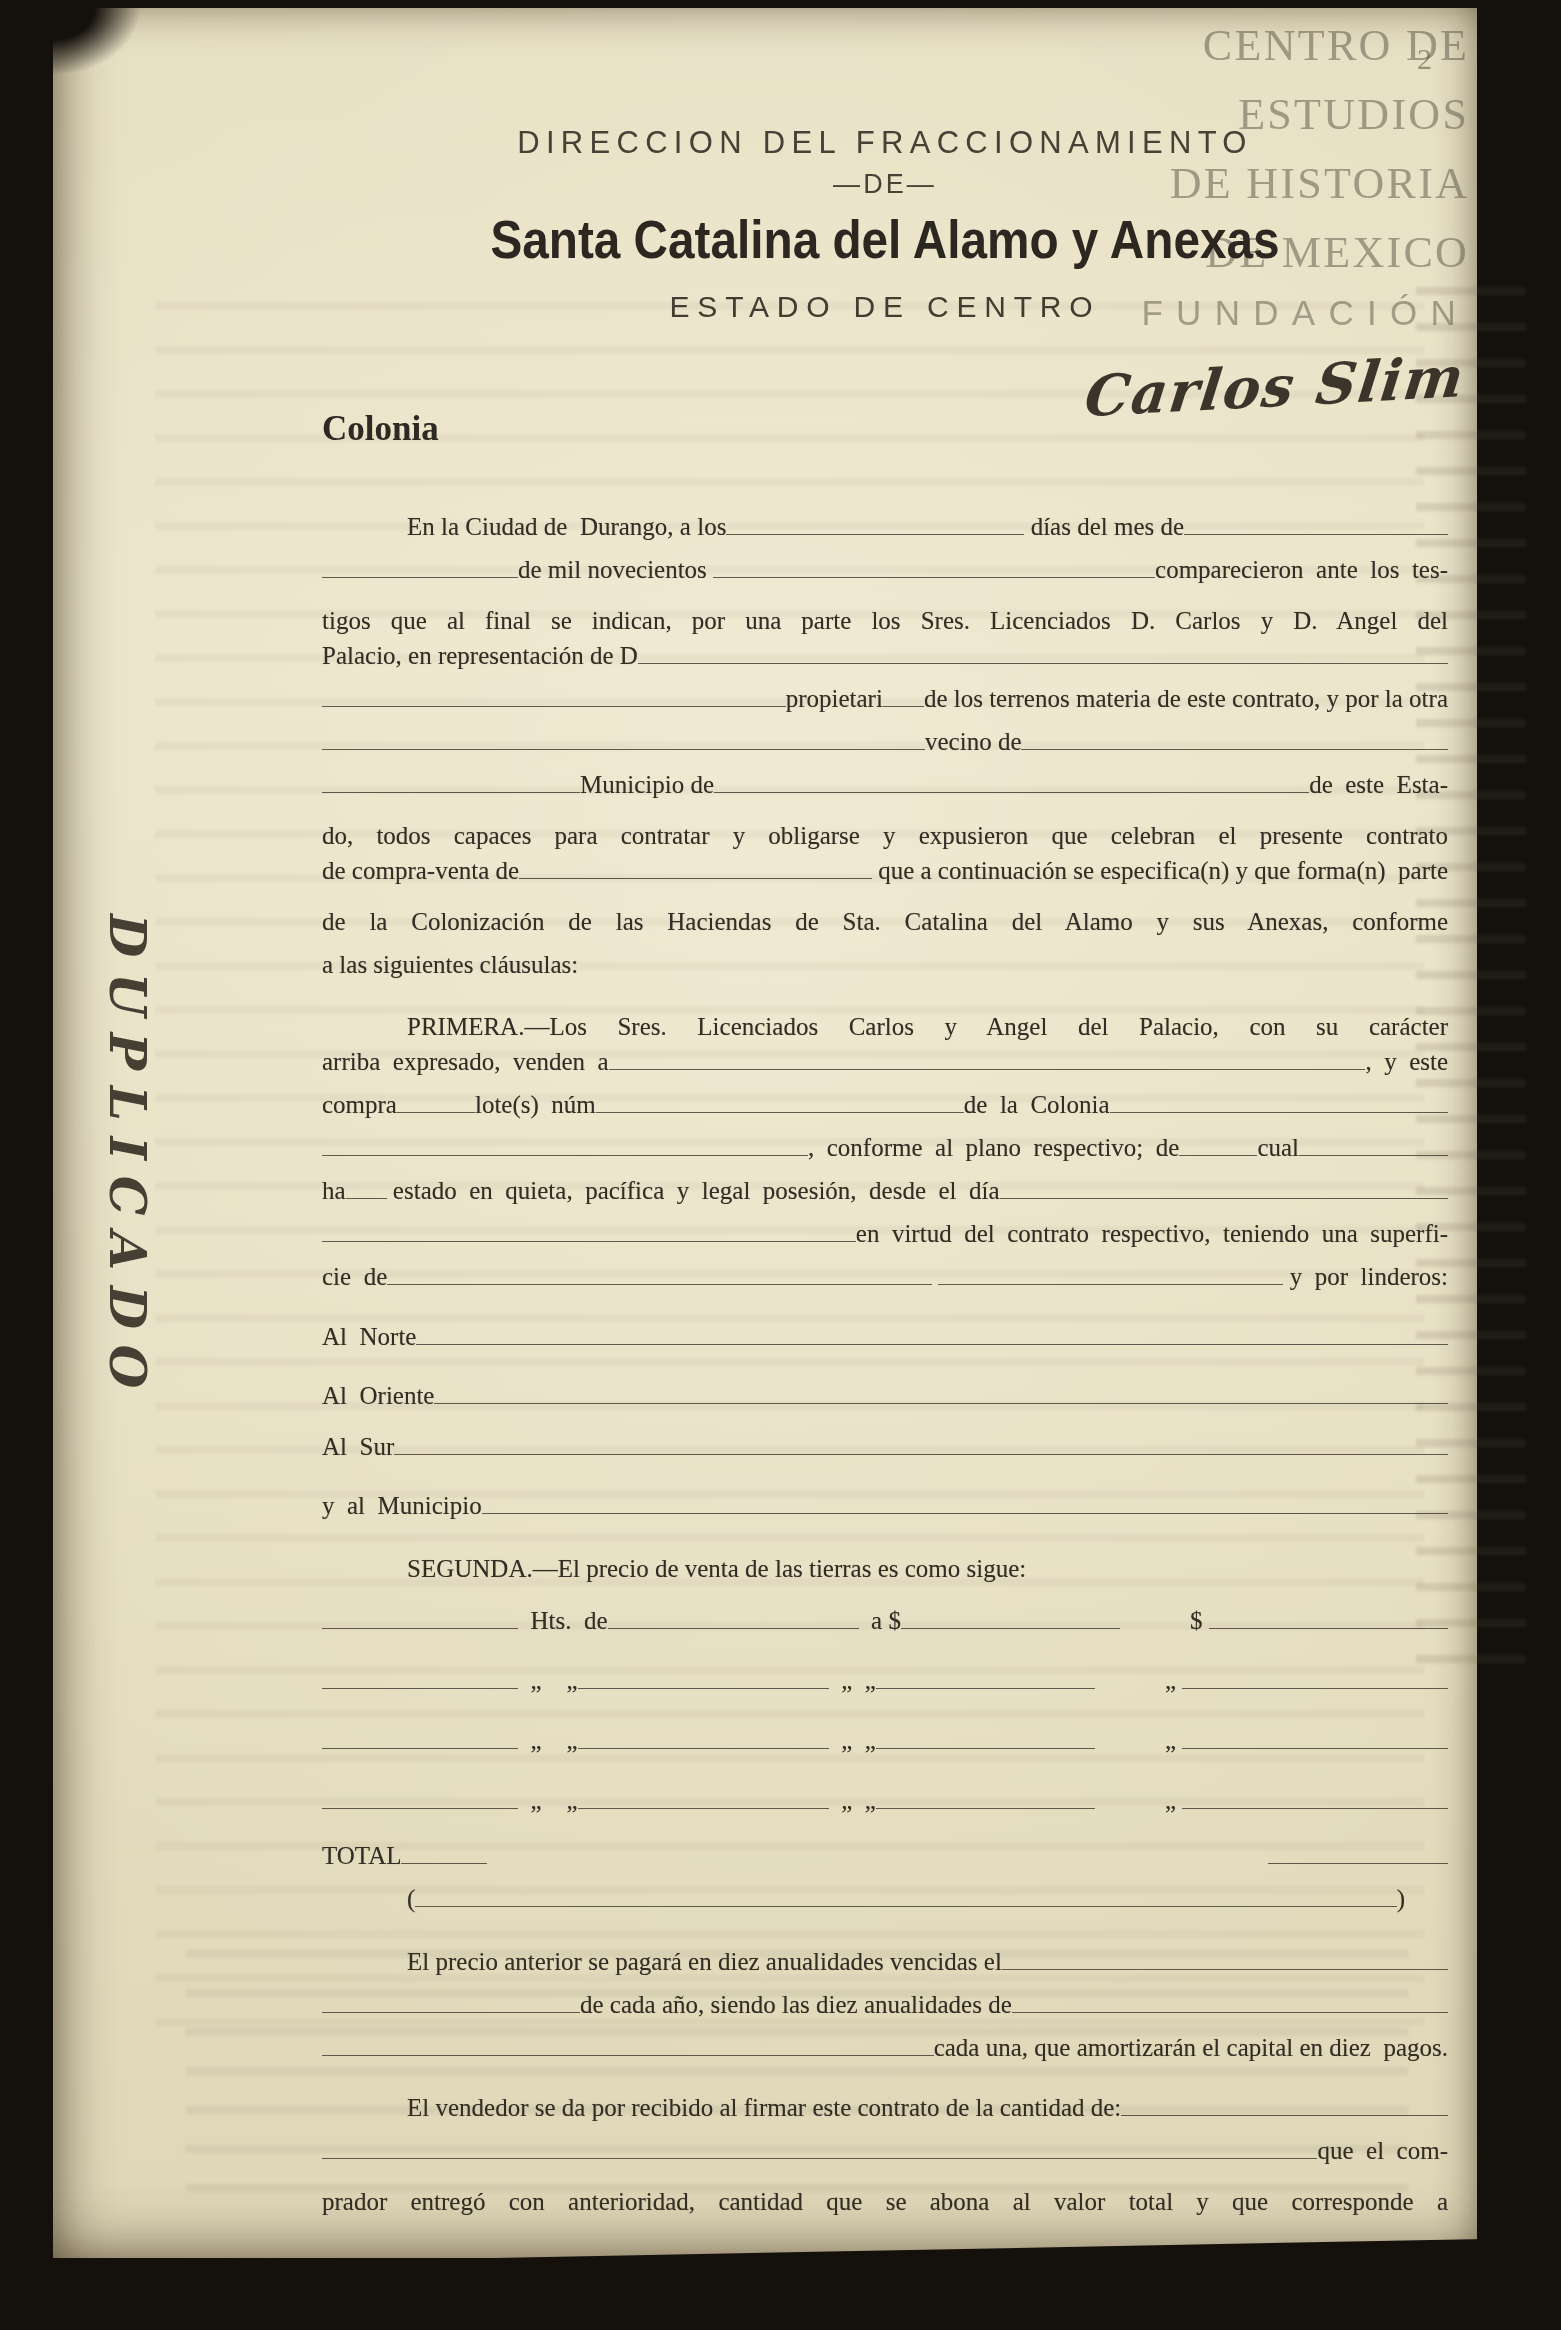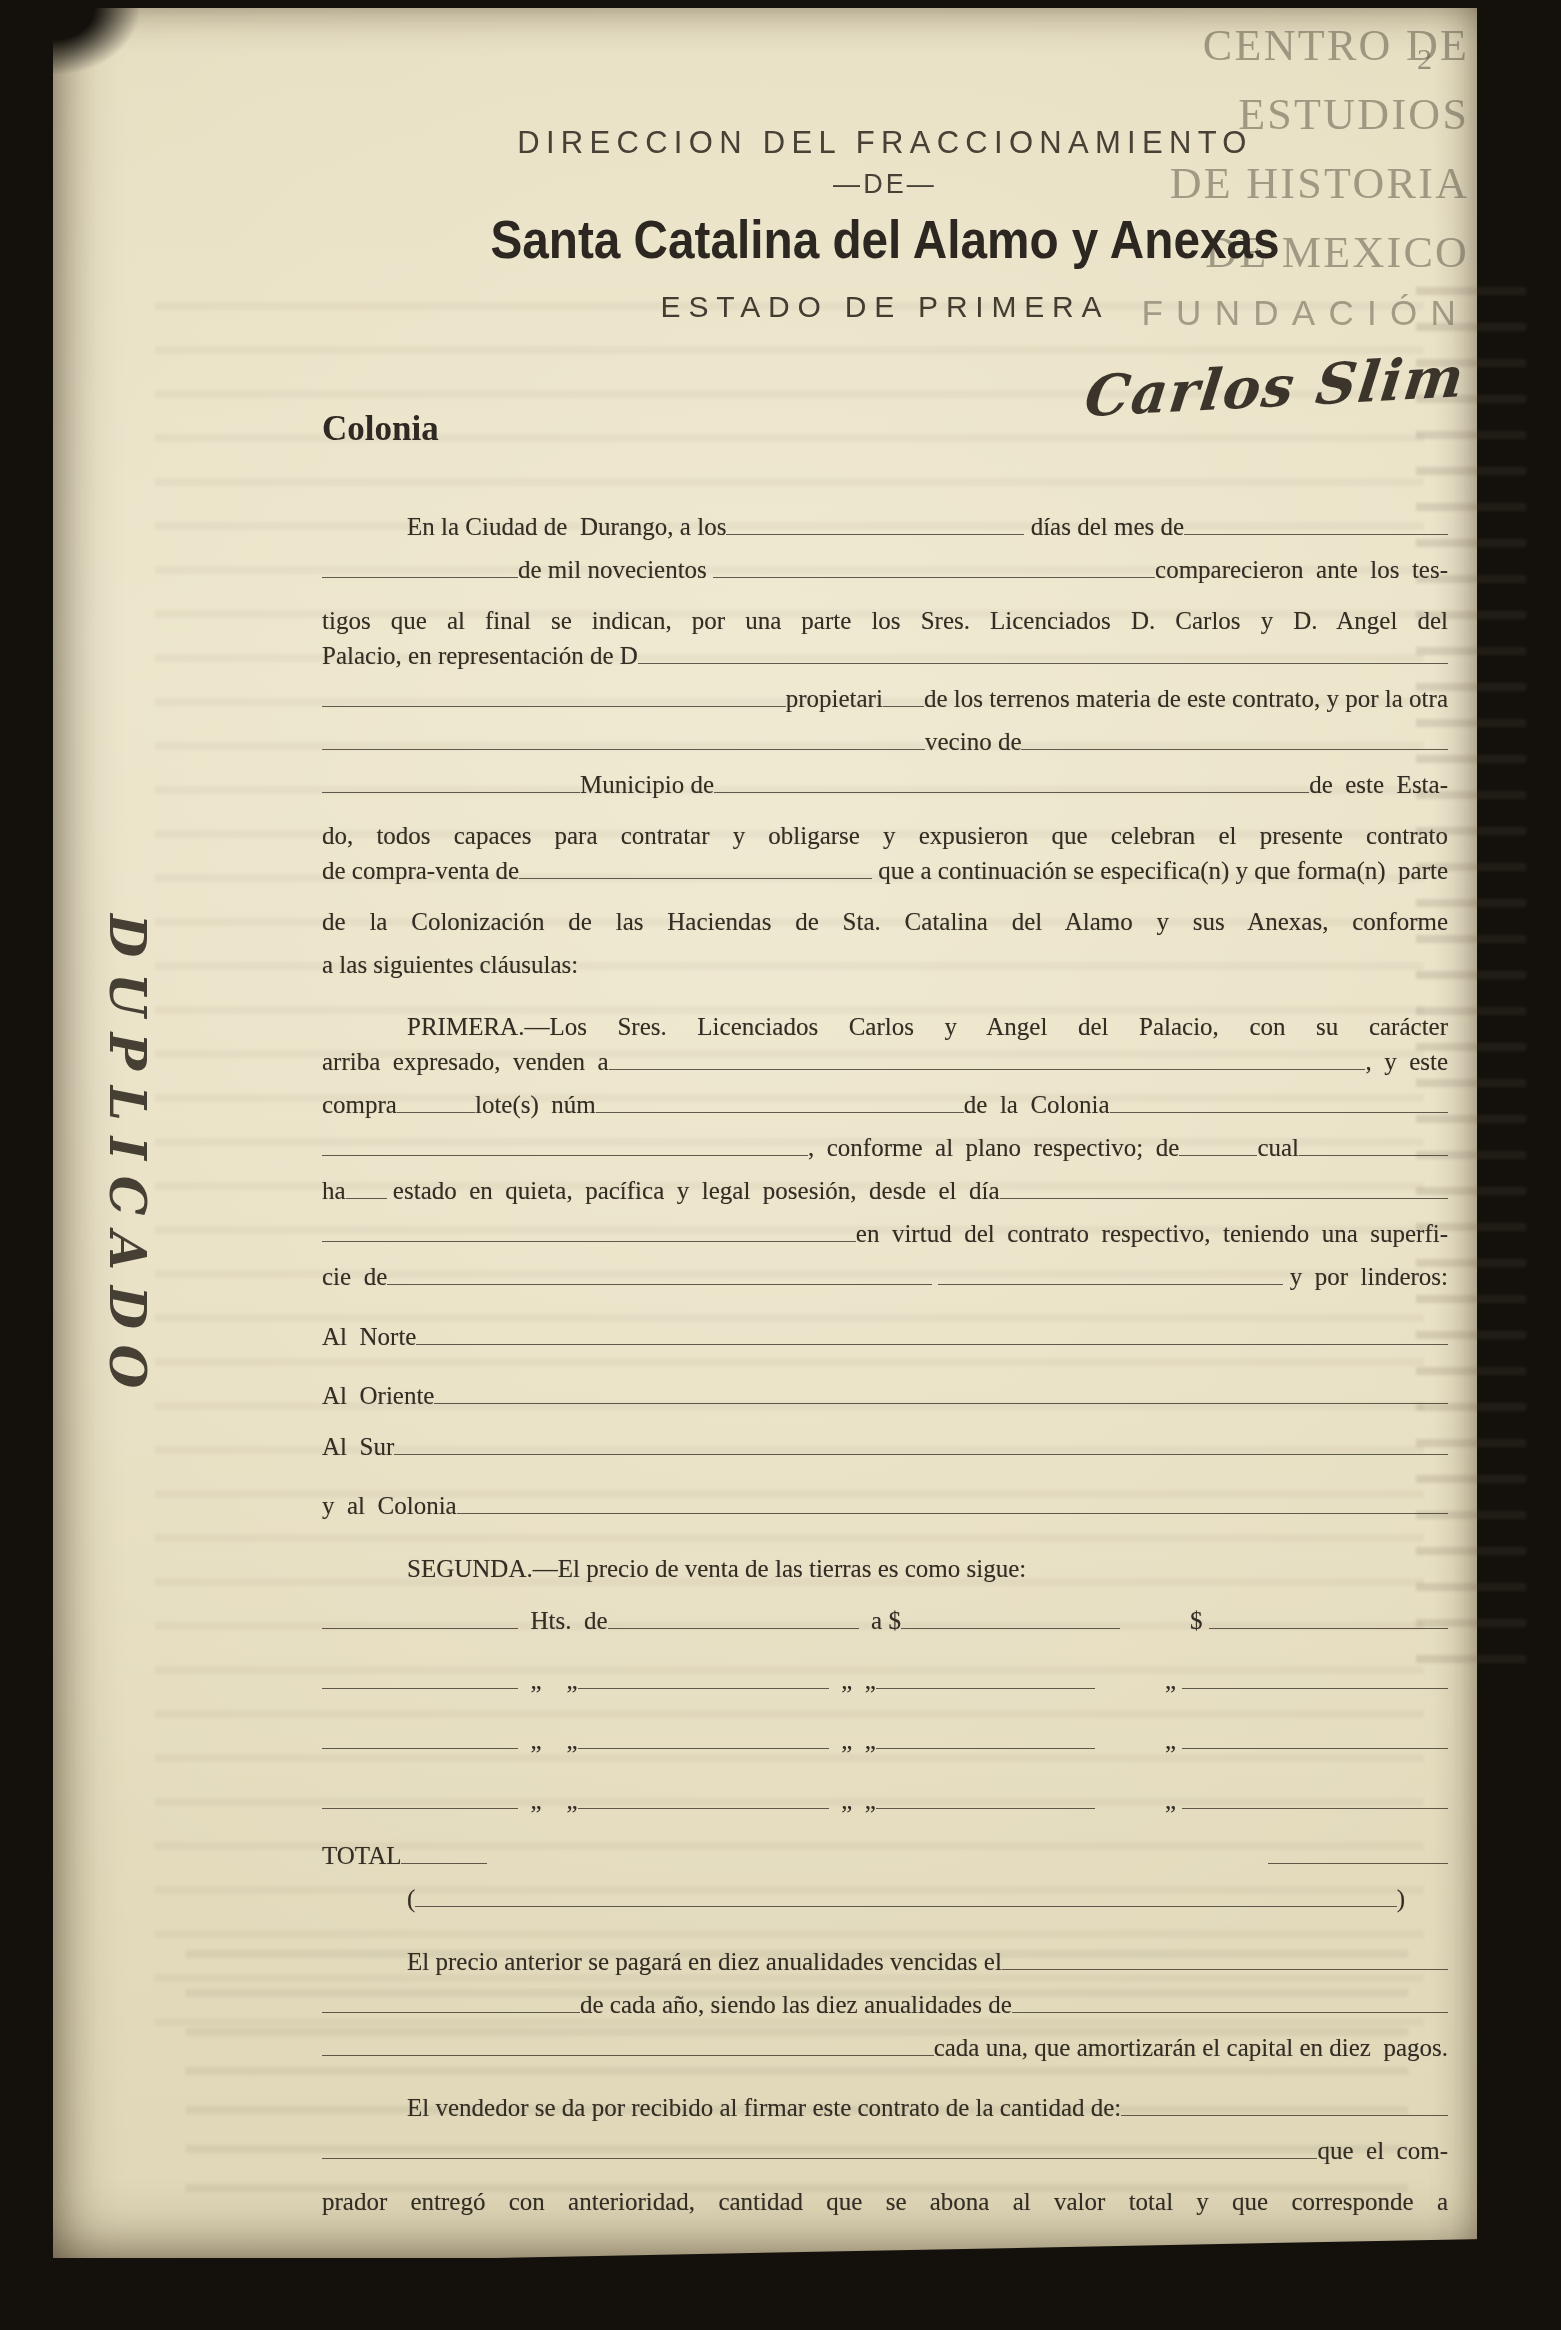--- a/index.html
+++ b/index.html
@@ -92,21 +92,21 @@
     <div class="wm-foundation">FUNDACIÓN</div>
     <div class="signature">Carlos Slim</div>
   </div>
 
   <div class="pagenum">2</div>
 
   <div class="header">
     <div class="h1">DIRECCION DEL FRACCIONAMIENTO</div>
     <div class="h2">—DE—</div>
     <div class="title">Santa Catalina del Alamo y Anexas</div>
-    <div class="h3">ESTADO DE PRIMERA</div>
+    <div class="h3">ESTADO DE CENTRO</div>
   </div>
 
   <div class="colonia-row">
     <span class="spc" style="width:540px"></span>
     <span class="colonia-label">Colonia</span>
     <span class="bl grow"></span>
   </div>
 
   <div class="duplicado">DUPLICADO</div>
 
@@ -198,21 +198,21 @@
       </div>
       <div class="line" style="margin-top: 15.7px;">
         <span class="t">Al  Oriente</span>
         <span class="bl grow"></span>
       </div>
       <div class="line" style="margin-top: 8px;">
         <span class="t">Al  Sur</span>
         <span class="bl grow"></span>
       </div>
       <div class="line" style="margin-top: 15.7px;">
-        <span class="t">y  al  Colonia</span>
+        <span class="t">y  al  Municipio</span>
         <span class="bl grow"></span>
       </div>
       <div class="line plain tind" style="margin-top: 12.5px;">SEGUNDA.—El  precio  de  venta  de  las  tierras  es  como  sigue:</div>
       <div class="line" style="margin-top: 16.4px;">
         <span class="bl" style="width: 196px;"></span>
         <span class="t">  Hts.  de</span>
         <span class="bl" style="width: 251px;"></span>
         <span class="t">  a $</span>
         <span class="bl" style="width: 219px;"></span>
         <span class="spc" style="width: 70px;"></span>

